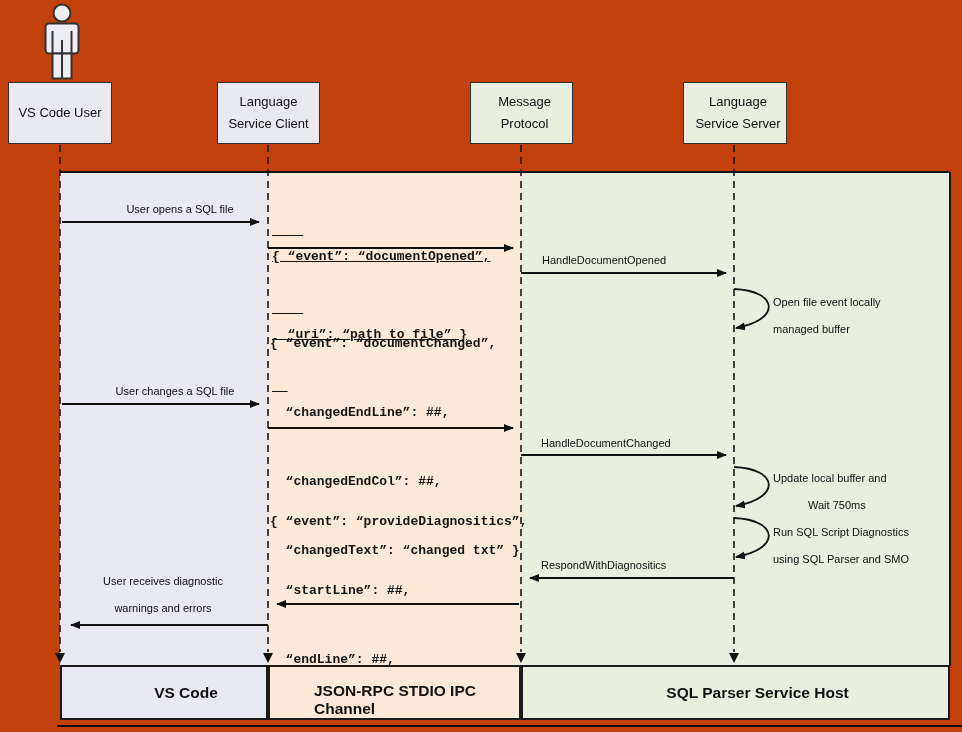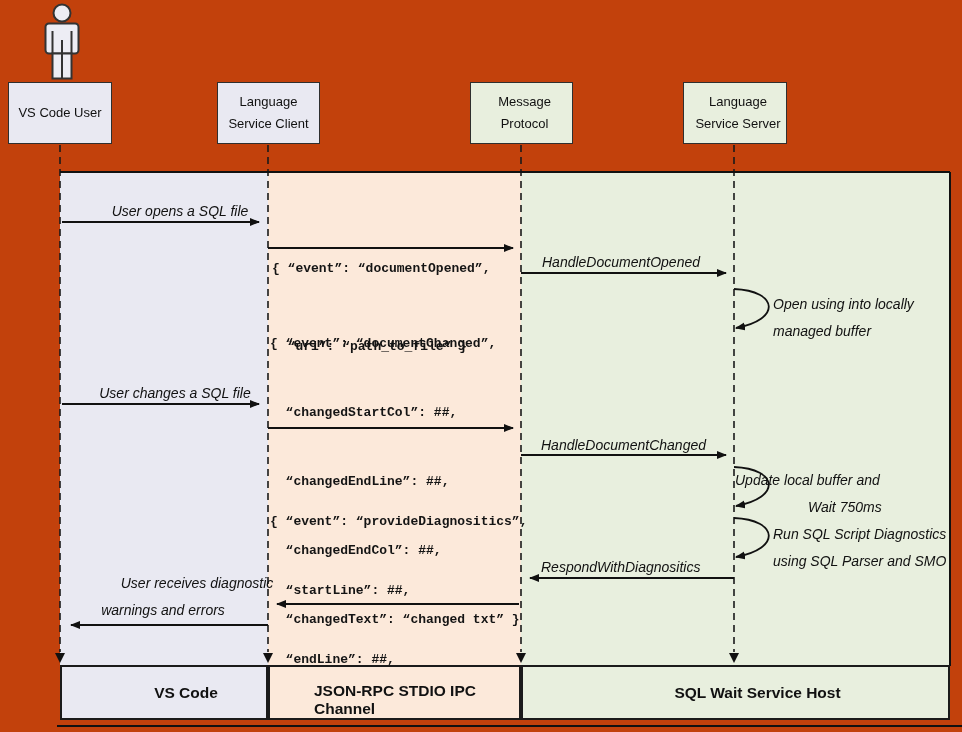--- a/index.html
+++ b/index.html
@@ -22,21 +22,21 @@
   .abox.lav { background:var(--lav); }
   .abox.grn { background:var(--green);padding-left:8px; }
 
   .fbox {
     position:absolute; top:665px; height:55px; box-sizing:border-box;
     border:2px solid #1b1b1b; display:flex; align-items:center; justify-content:center;
     font-weight:bold; font-size:15.5px; color:var(--ink);padding-left:44px;
   }
   .fbox.lav { background:var(--lav); } .fbox.peach { background:var(--peach);align-items:flex-end; } .fbox.grn { background:var(--green); }
 
-  .lbl { position:absolute; font-style:italic; font-size:14px; color:var(--ink); white-space:nowrap; }
+  .lbl { position:absolute; font-size:11px; color:var(--ink); white-space:nowrap; }
   .ctr { transform:translateX(-50%); }
 
   .mono {
     position:absolute; font-family:"Liberation Mono","DejaVu Sans Mono",monospace;
     font-weight:700; font-size:13px; line-height:23px; white-space:pre; color:#141414;
   }
   .mono.first { line-height:26px; }
 
   svg.overlay { position:absolute; left:0; top:0; pointer-events:none; }
   svg.person  { position:absolute; left:36px; top:2px; }
@@ -116,52 +116,51 @@
   <div class="abox grn" style="left:683px; width:104px;">
     <span>Language</span>
     <span>Service Server</span>
   </div>
 
   <div class="lbl ctr" style="left:180px; top:203px;">User opens a SQL file</div>
   <div class="lbl" style="left:542px; top:254px;">HandleDocumentOpened</div>
   <div class="lbl ctr" style="left:175px; top:385px;">User changes a SQL file</div>
   <div class="lbl" style="left:541px; top:437px;">HandleDocumentChanged</div>
   <div class="lbl" style="left:541px; top:559px;">RespondWithDiagnositics</div>
-  <div class="lbl ctr" style="left:163px; top:575px;margin-left:34px;">User receives diagnostic</div>
+  <div class="lbl ctr" style="left:163px; top:575px;">User receives diagnostic</div>
   <div class="lbl ctr" style="left:163px; top:602px;">warnings and errors</div>
 
-  <div class="lbl" style="left:773px; top:296px;">Open using into locally</div>
+  <div class="lbl" style="left:773px; top:296px;">Open file event locally</div>
   <div class="lbl" style="left:773px; top:323px;">managed buffer</div>
-  <div class="lbl" style="left:735px; top:472px;">Update local buffer and</div>
+  <div class="lbl" style="left:773px; top:472px;">Update local buffer and</div>
   <div class="lbl" style="left:808px; top:499px;">Wait 750ms</div>
   <div class="lbl" style="left:773px; top:526px;">Run SQL Script Diagnostics</div>
   <div class="lbl" style="left:773px; top:553px;">using SQL Parser and SMO</div>
 
-  <div class="mono first" style="left:272px; top:204px;">
+  <div class="mono first" style="left:272px; top:192px;text-decoration:underline;">
     <div>{ “event”: “documentOpened”,</div>
     <div>  “uri”: “path_to_file” }</div>
   </div>
   <div class="mono" style="left:270px; top:286px;">
     <div>{ “event”: “documentChanged”,</div>
-    <div>  “changedStartCol”: ##,</div>
     <div>  “changedEndLine”: ##,</div>
     <div>  “changedEndCol”: ##,</div>
     <div>  “changedText”: “changed txt” }</div>
   </div>
   <div class="mono" style="left:270px; top:464px;">
     <div>{ “event”: “provideDiagnositics”,</div>
     <div>  “startLine”: ##,</div>
     <div>  “endLine”: ##,</div>
     
     
   </div>
 
   <div class="fbox lav" style="left:60px;  width:208px;">
     <span>VS Code</span>
   </div>
   <div class="fbox peach" style="left:268px; width:253px;">
     <span>JSON-RPC STDIO IPC Channel</span>
   </div>
   <div class="fbox grn" style="left:521px; width:429px;">
-    <span>SQL Wait Service Host</span>
+    <span>SQL Parser Service Host</span>
   </div>
 
 </div>
 
 </body></html>

